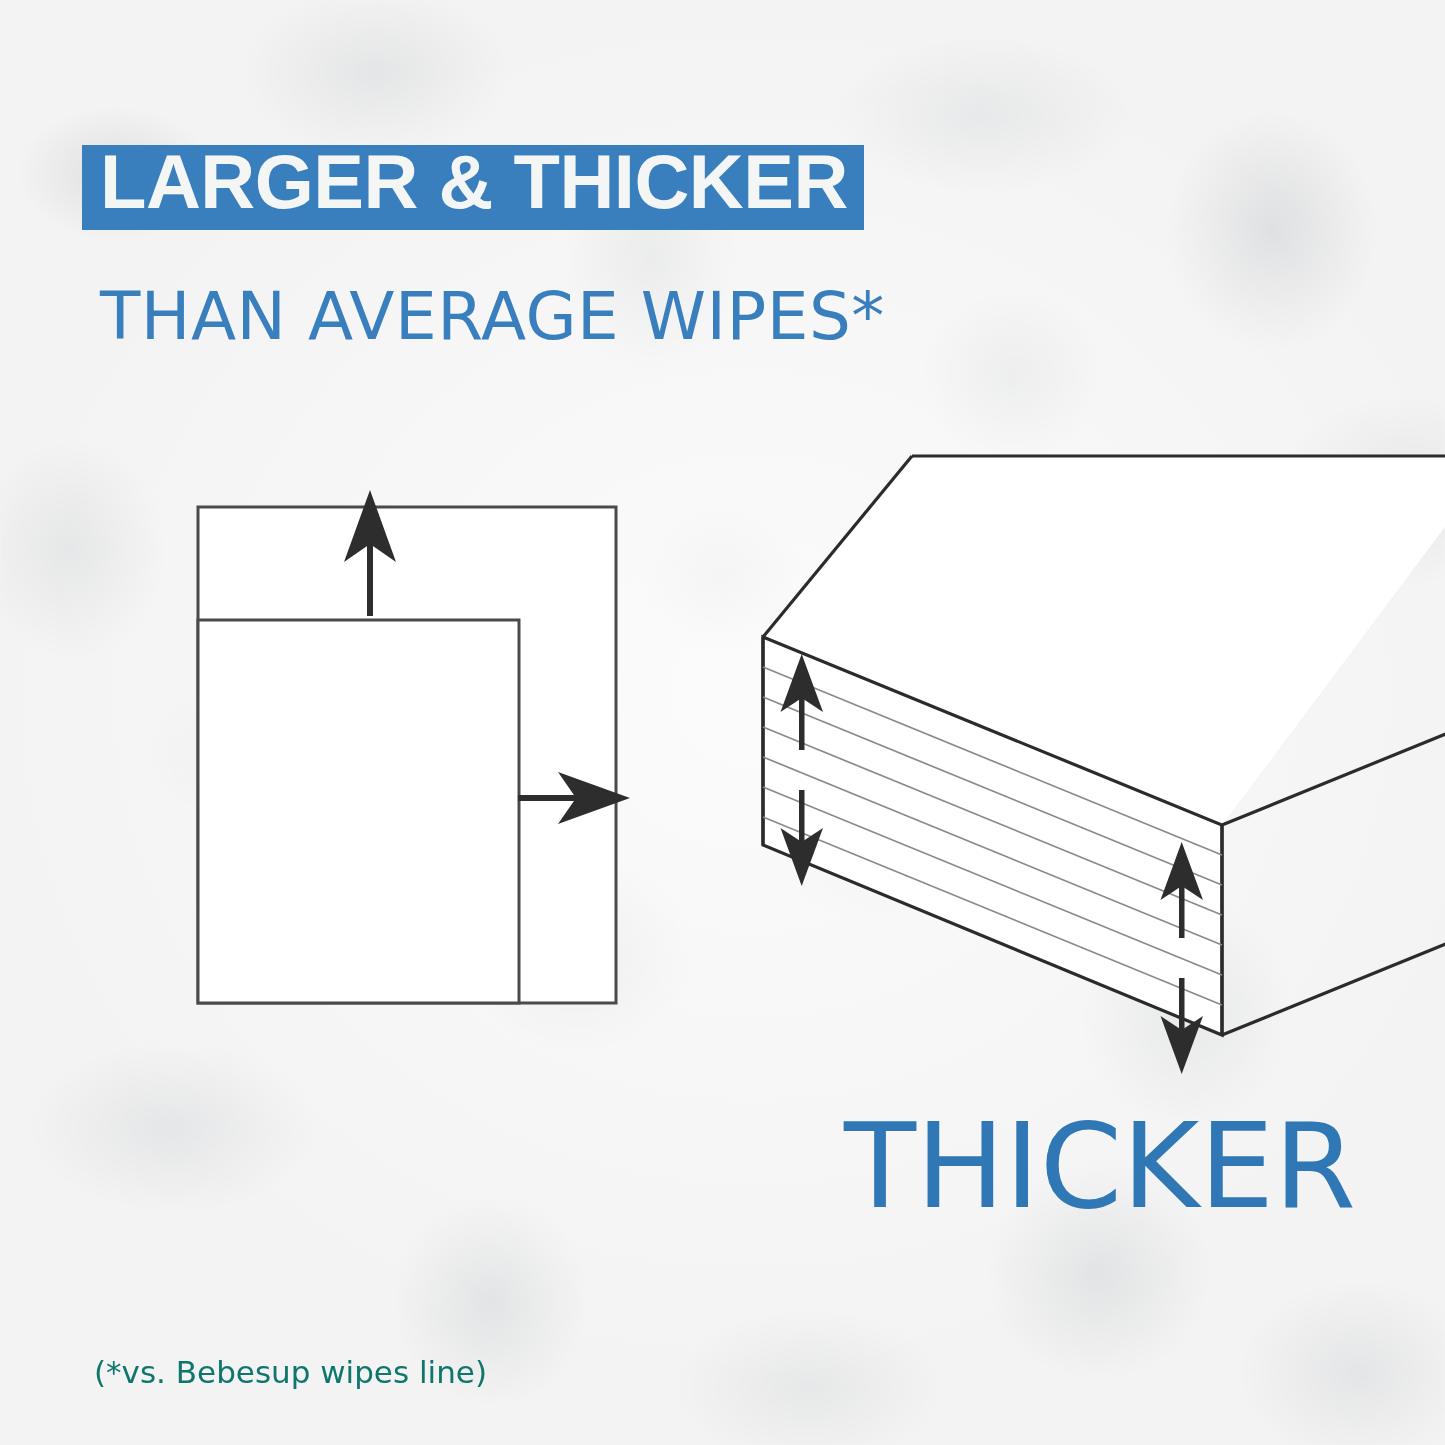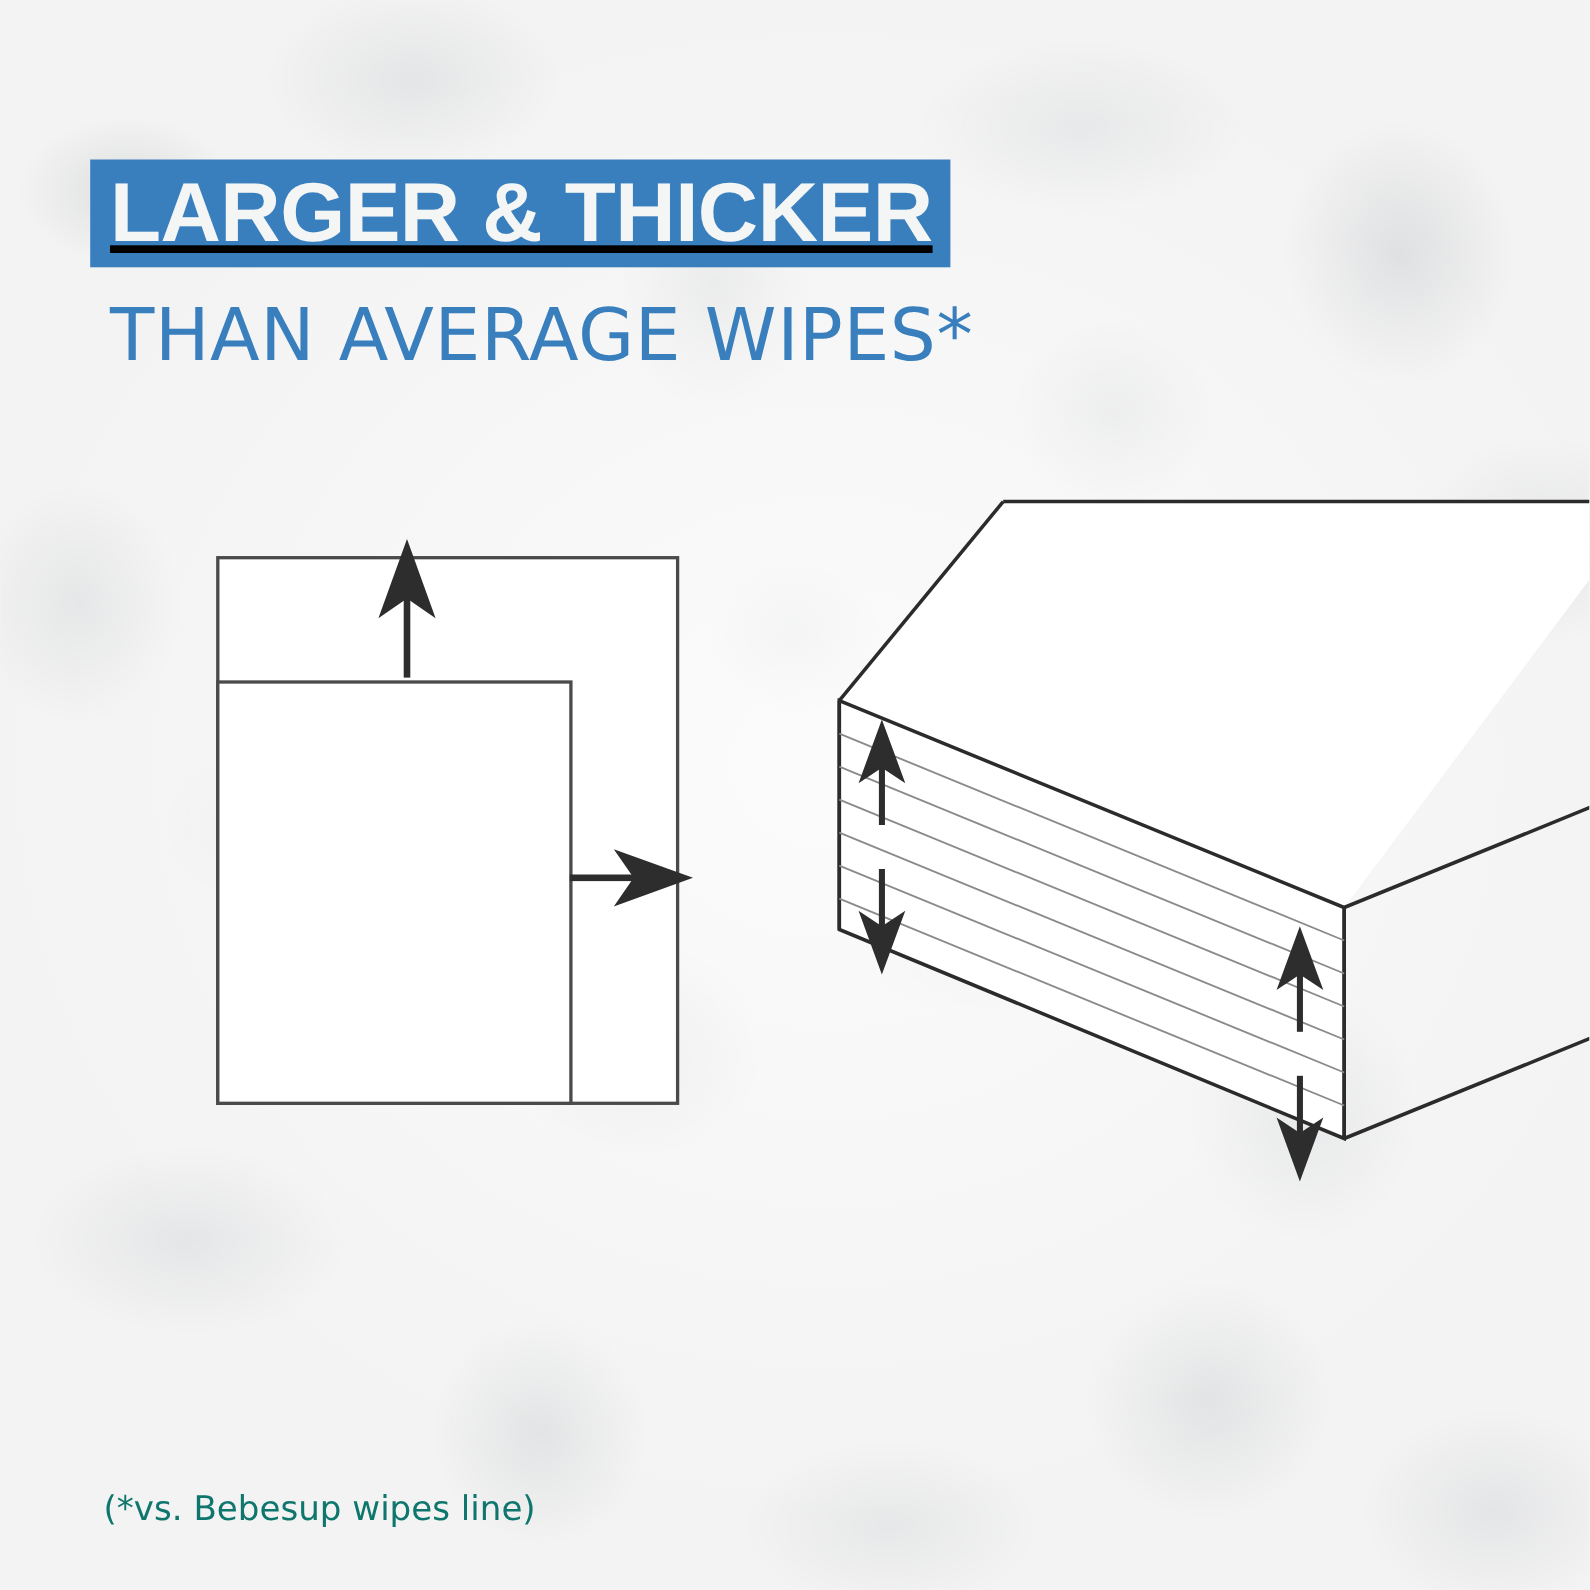--- a/index.html
+++ b/index.html
@@ -55,40 +55,39 @@
     inset: 0;
     background: radial-gradient(ellipse 1000px 900px at 52% 48%, rgba(255,255,255,.70), rgba(255,255,255,0) 78%);
     pointer-events: none;
   }
 
   
   #headline-banner {
     position: absolute;
     left: 82px;
     top: 145px;
-    height: 98px;
-    padding: 0 16px 0 18px;
+    height: 74px;
+    padding: 0 16px 11px 18px;
     display: flex;
     align-items: center;
     background: #3a7fbd;
-    text-decoration: underline;
   }
   #headline-banner-text {
     font-family: "Liberation Sans", sans-serif;
     font-weight: bold;
     font-size: 76px;
     line-height: 1;
     letter-spacing: -0.5px;
     color: #f4f6f6;
     white-space: nowrap;
   }
   #subheadline {
     position: absolute;
     left: 100px;
-    top: 272px;
+    top: 284px;
     font-family: "DejaVu Sans", sans-serif;
     font-weight: normal;
     font-size: 66px;
     line-height: 1;
     letter-spacing: 0.5px;
     color: #3a7fbd;
     white-space: nowrap;
   }
 
   
@@ -208,17 +207,18 @@
     <g fill="#2d2d2d">
       <rect x="459" y="446" width="5.5" height="72"></rect>
       <path d="M461.7 422 L483 480 L461.7 466 L440.5 480 Z"></path>
       <rect x="459" y="558" width="5.5" height="72"></rect>
       <path d="M461.7 654 L483 596 L461.7 610 L440.5 596 Z"></path>
     </g>
   </svg>
 
 
   <div id="caption-right" class="caption">
+    <div class="caption-line-2">THICKER</div>
   </div>
 
   <div id="footnote">(*vs. Bebesup wipes line)</div>
 
 </div>
 
 </body></html>

